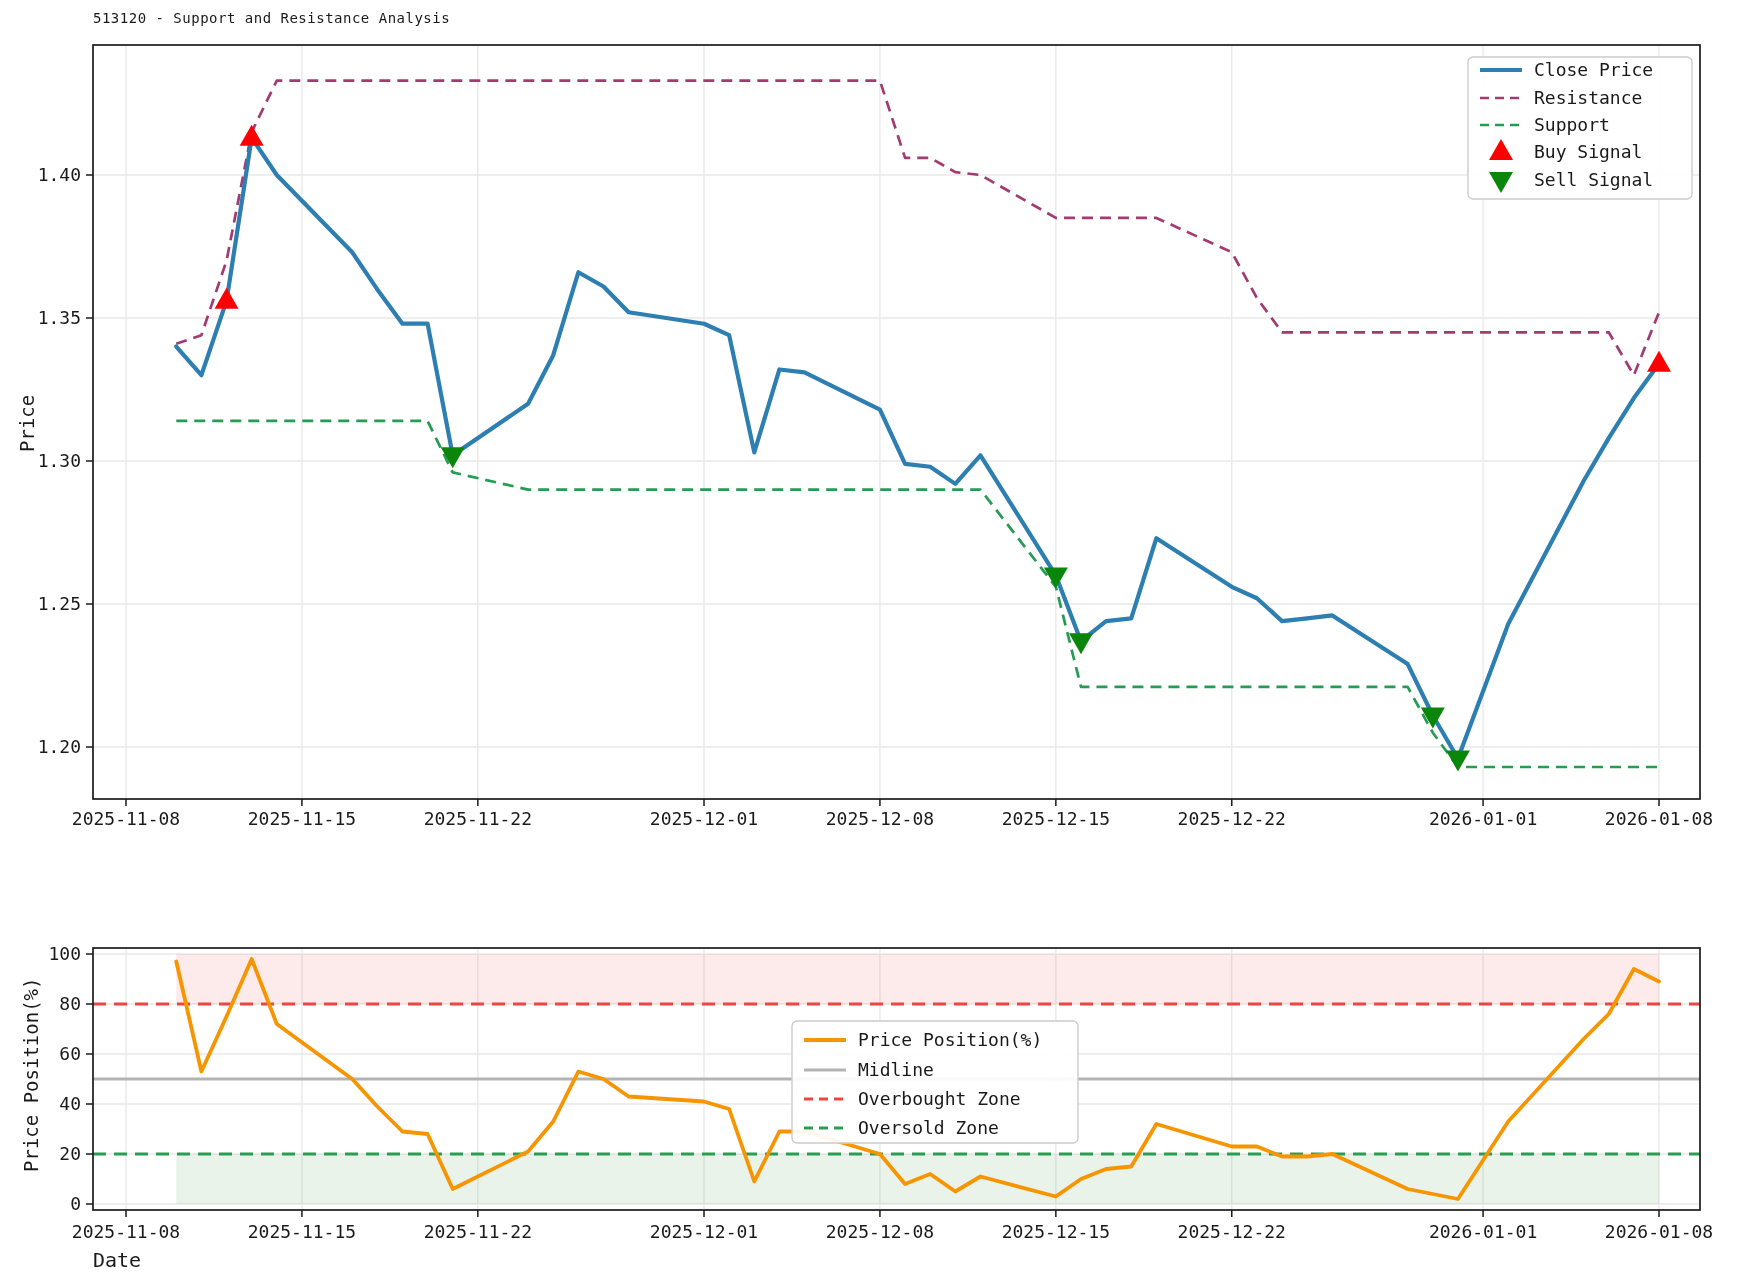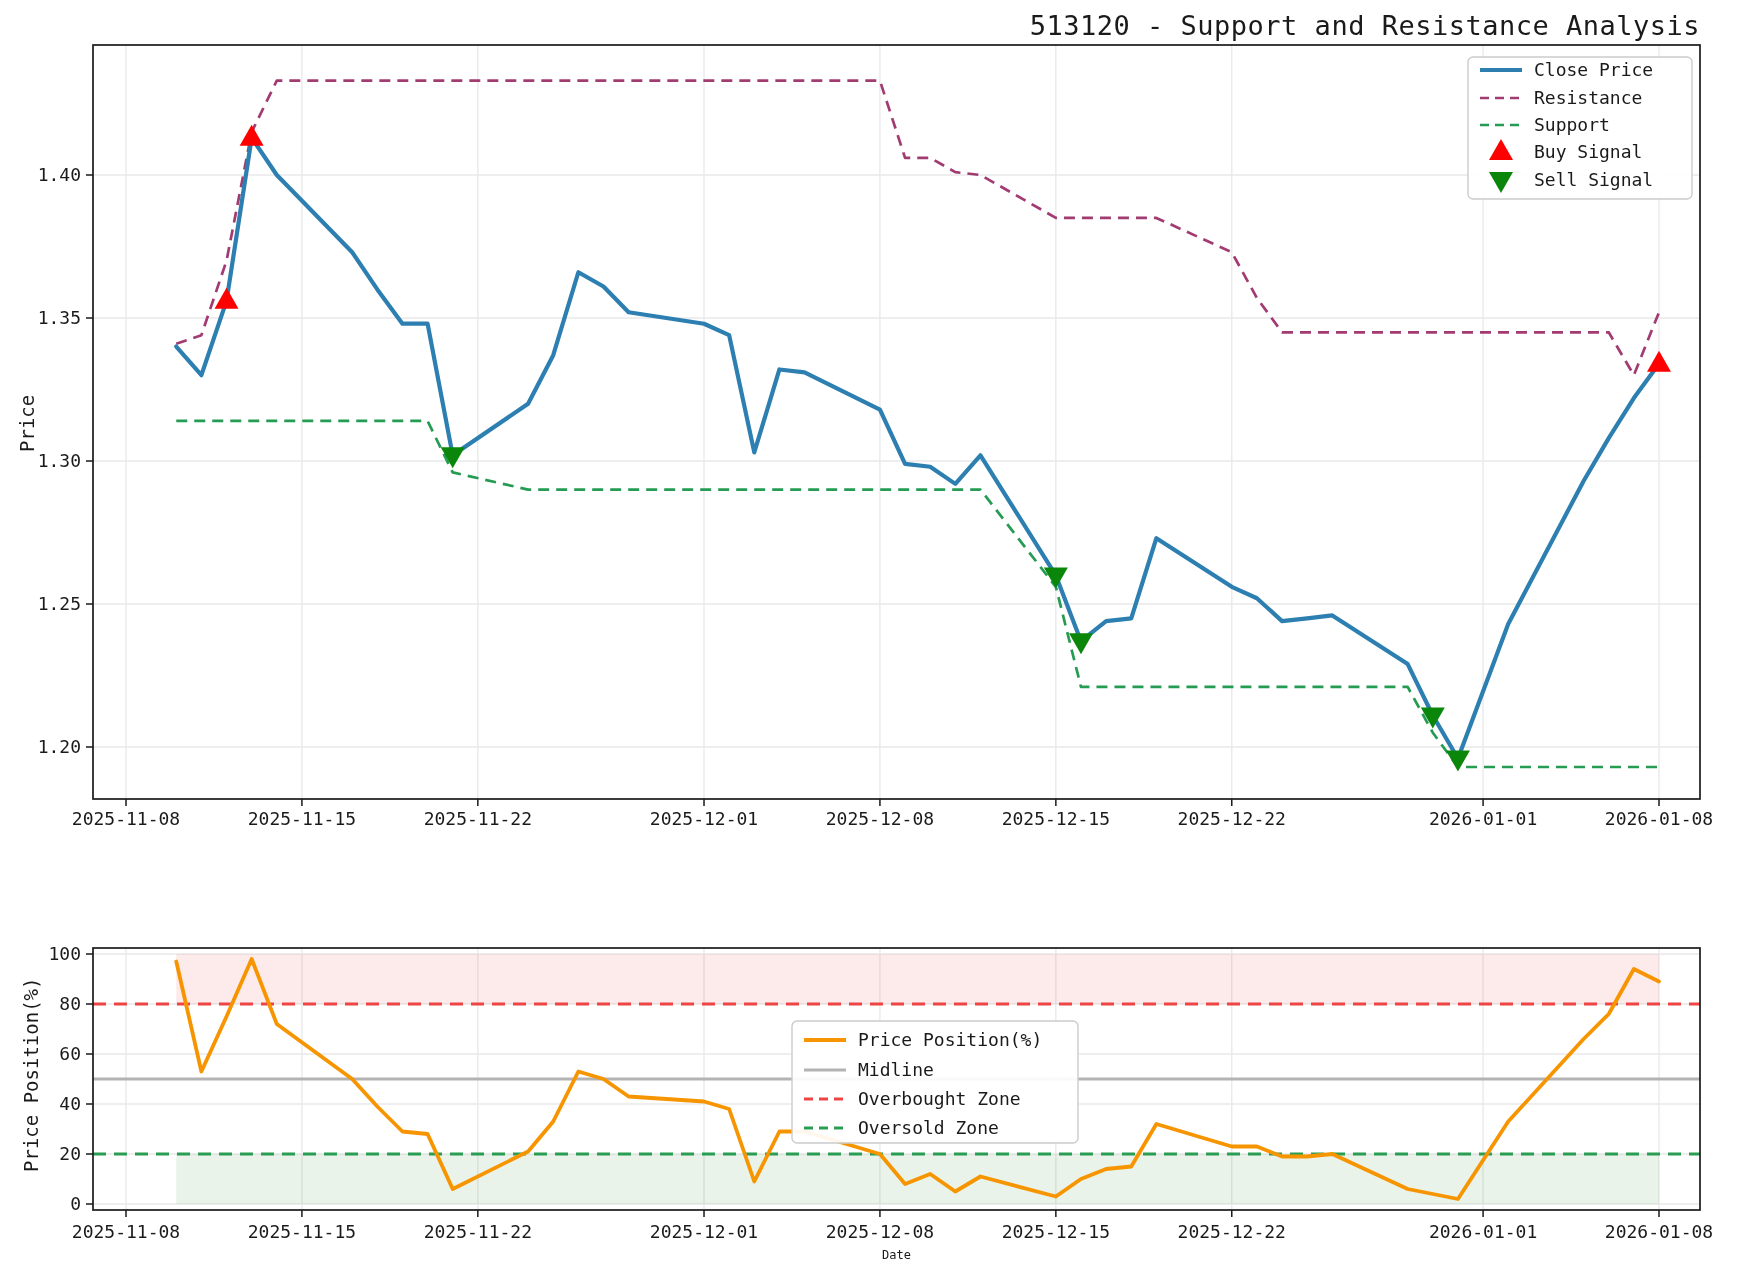--- a/index.html
+++ b/index.html
@@ -1,26 +1,26 @@
 <!DOCTYPE html>
 <html><head>
 <meta charset="utf-8">
 <style>
   html,body { margin:0; padding:0; background:#ffffff; }
   body { width:1743px; height:1281px; overflow:hidden;
          font-family:"DejaVu Sans Mono","Liberation Mono",monospace; color:#1a1a1a; }
   .page { position:relative; width:1743px; height:1281px; }
   .chart-title { position:absolute; left:93px; width:1607px; top:10px;
-                 text-align:right; font-size:27px; letter-spacing:0.5px; }
+                 text-align:left; font-size:14px; letter-spacing:0.5px; }
   .ylabel { position:absolute; transform:rotate(-90deg); transform-origin:left top;
             font-size:19px; white-space:nowrap; }
   .ylabel-top { left:16px; top:452px; }
   .ylabel-bottom { left:20px; top:1172px; }
   .xlabel { position:absolute; left:93px; width:1607px; top:1248px;
-            text-align:center; font-size:12px; }
+            font-size:20px; }
   svg { position:absolute; left:0; top:0; }
   svg text { font-family:"DejaVu Sans Mono","Liberation Mono",monospace; fill:#1a1a1a; }
 </style>
 </head>
 <body>
 
 <div class="page">
   <div class="chart-title">513120 - Support and Resistance Analysis</div>
   <div class="ylabel ylabel-top">Price</div>
   <div class="ylabel ylabel-bottom">Price Position(%)</div>

